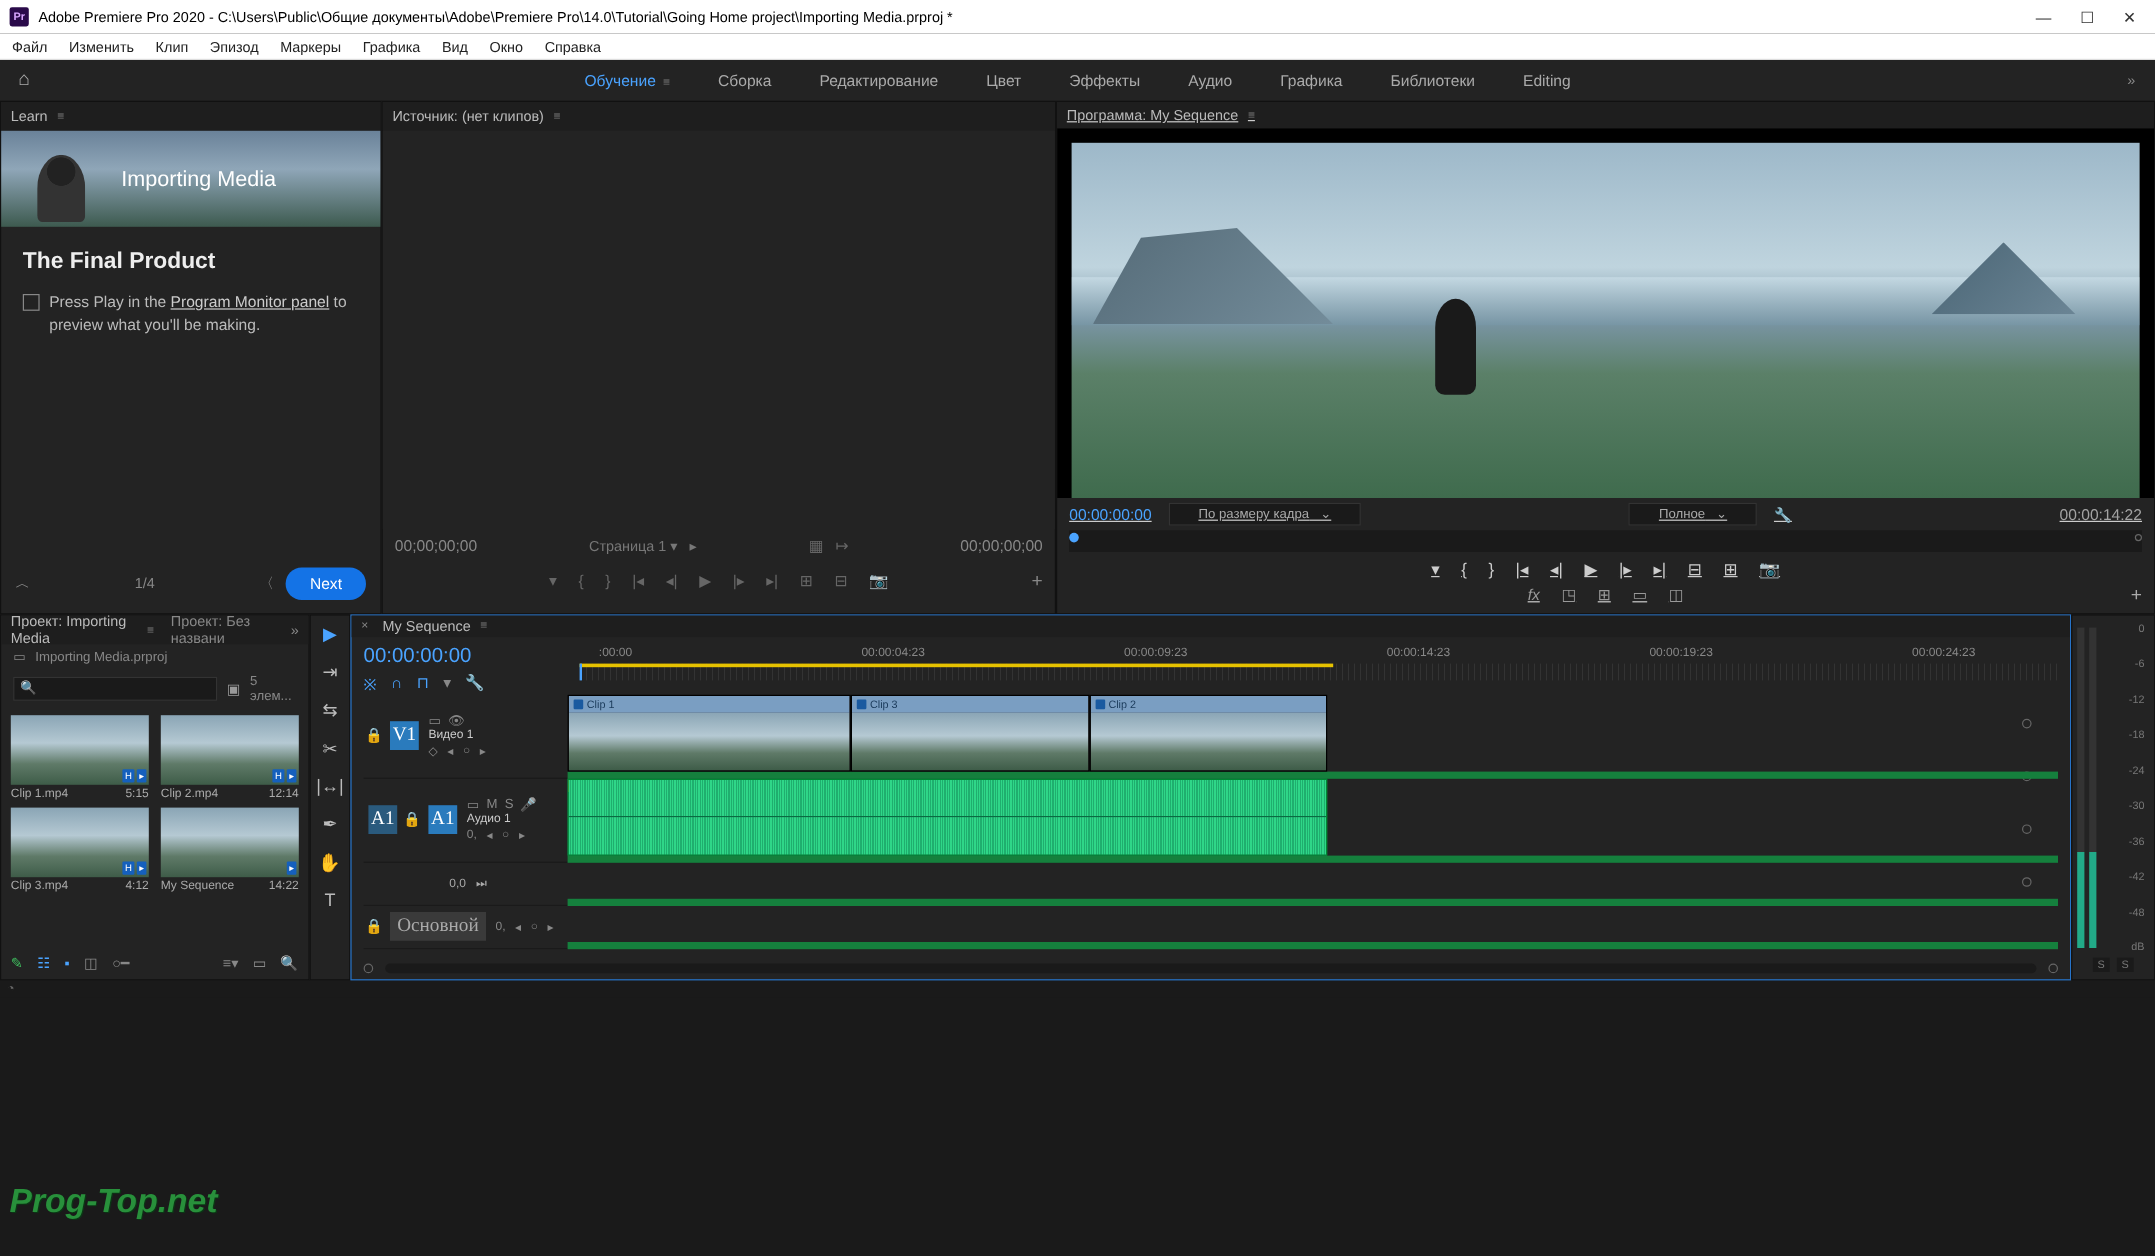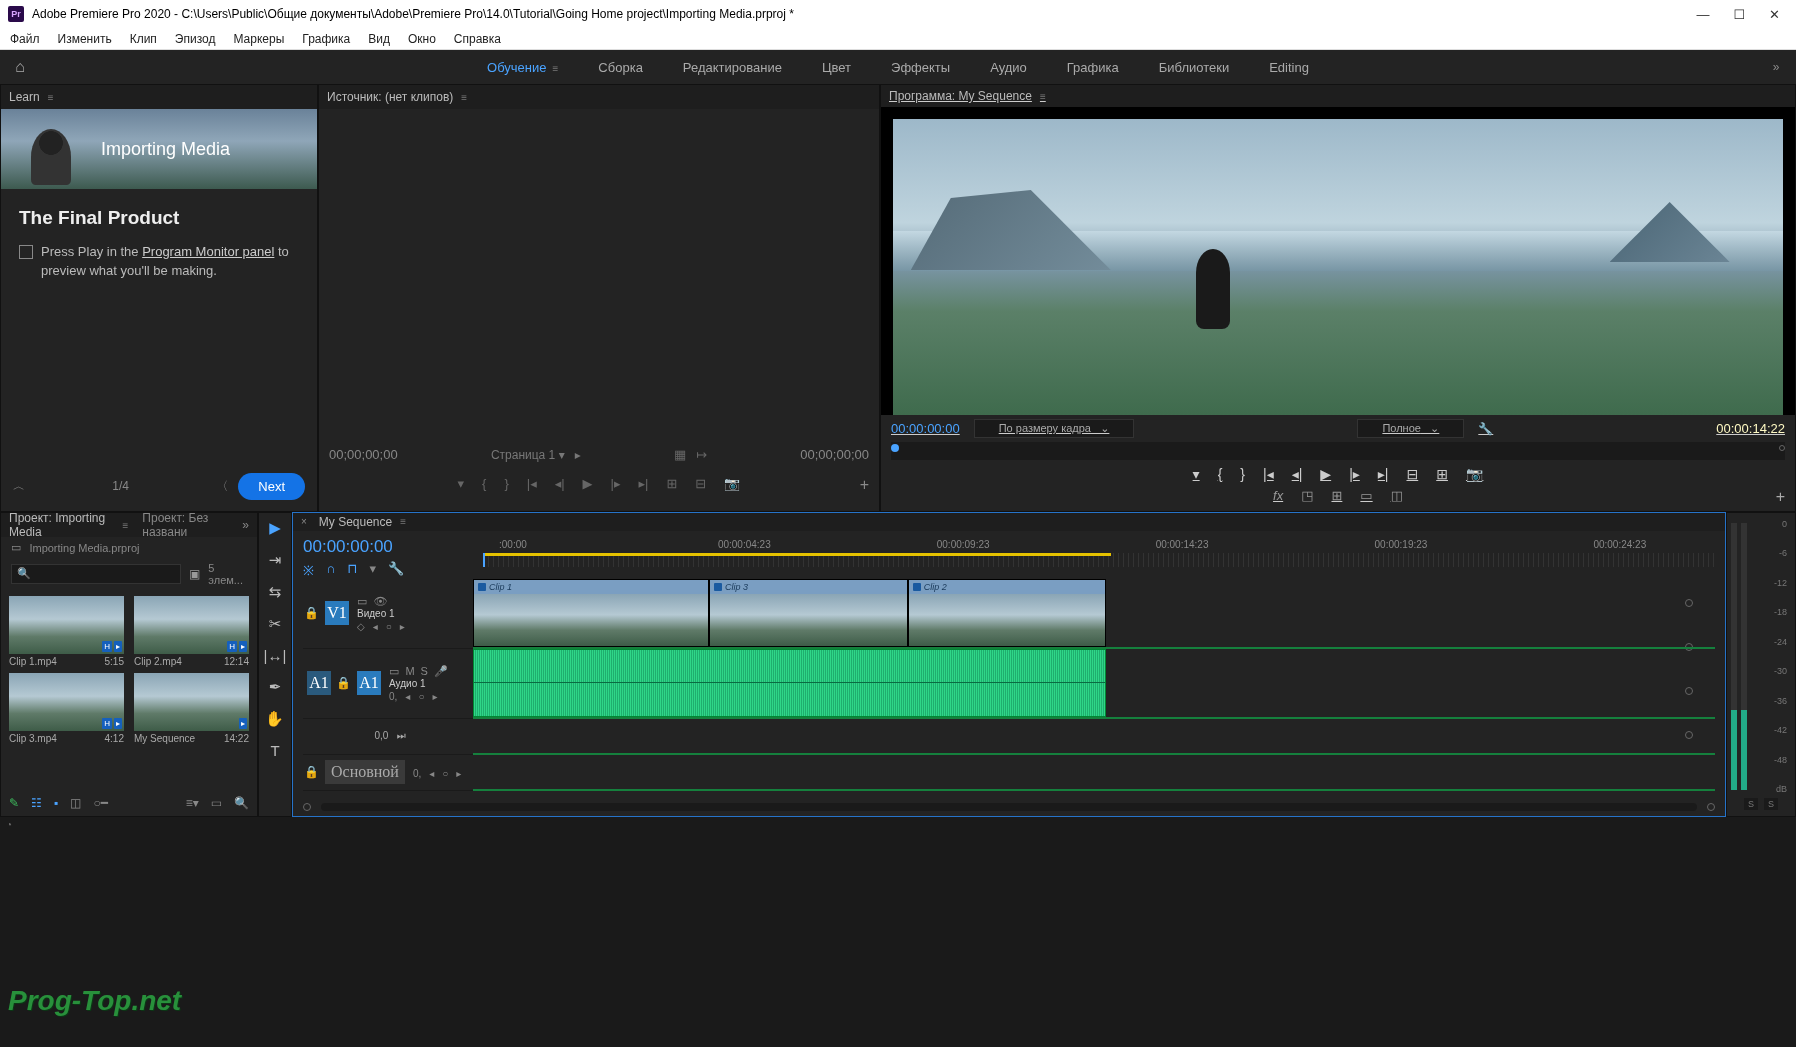--- a/index.html
+++ b/index.html
@@ -65,21 +65,21 @@
 .program { flex:1;text-decoration:underline; }
 .program .view { flex:1; display:flex; align-items:center; justify-content:center; background:#000; padding:12px 12px 0 12px;}
 .program .frame { width:100%; height:296px; background:linear-gradient(180deg,#9db8c9 0%, #bfd4de 35%, #7a95a5 50%, #5b8068 65%, #3f6b4d 100%); position:relative; overflow:hidden;}
 .program .frame::before{content:"";position:absolute;left:0;right:0;top:38%;height:40px;background:linear-gradient(180deg,rgba(200,220,230,.8),rgba(120,150,165,.9));}
 .program .person{position:absolute;left:34%;top:44%;width:34px;height:80px;background:#1a1a1a;border-radius:50% 50% 8px 8px / 30% 30% 8px 8px;}
 .program .mtn1{position:absolute;right:6%;top:28%;width:120px;height:60px;background:linear-gradient(135deg,#4a6575,#6b8595);clip-path:polygon(50% 0,100% 100%,0 100%);}
 .program .mtn2{position:absolute;left:2%;top:24%;width:200px;height:80px;background:linear-gradient(135deg,#556b78,#738c9a);clip-path:polygon(20% 10%,60% 0,100% 100%,0 100%);}
 .program .ctrls { padding:4px 10px 8px 10px; }
 .pgbar1 { display:flex; align-items:center; gap:14px; font-size:12px; margin-bottom:4px;}
 .pgbar1 .sel { background:#1a1a1a; padding:2px 24px; border:1px solid #333; color:#aaa; font-size:11px;}
-.pgbar1 .dur { margin-left:auto; color:#fef9c3; font-size:13px;}
+.pgbar1 .dur { margin-left:auto; color:#a3a3a3; font-size:13px;}
 .pgbar1 .wrench { color:#888; }
 .ruler { height:18px; background:#1a1a1a; position:relative; margin-bottom:6px;}
 .ruler .head { position:absolute; left:0; top:2px; width:8px; height:8px; background:#4aa3ff; border-radius:50%;}
 .ruler .end { position:absolute; right:0; top:3px; width:6px; height:6px; border:1px solid #666; border-radius:50%;}
 .pgbar2 { display:flex; justify-content:center; gap:18px; color:#ccc; font-size:14px; margin-bottom:6px;}
 .pgbar3 { display:flex; justify-content:center; gap:18px; color:#999; font-size:13px; position:relative;}
 .pgbar3 .plus { position:absolute; right:0; color:#aaa; font-size:16px;}
 
 
 .project { width:258px; }
@@ -129,21 +129,21 @@
 .trow.tall{height:70px;}
 .trow .lock{width:18px;color:#777;text-align:center;}
 .trow .tag{width:24px;height:24px;background:#2a7bbd;color:#fff;font-size:16px;display:flex;align-items:center;justify-content:center;margin:0 4px;font-family:Liberation Serif, serif;}
 .trow .tag.dark{background:#2a5a7d;}
 .trow .tag.grey{background:#3a3a3a;color:#aaa;}
 .trow .info{flex:1;font-size:10px;color:#aaa;padding-left:4px;}
 .trow .info .nm{color:#ccc;}
 .trow .ctr{display:flex;gap:6px;color:#888;font-size:11px;}
 .trow .mini{display:flex;gap:8px;font-size:10px;color:#888;margin-top:2px;}
 .tracks { flex:1; position:relative;}
-.track { height:70px; border-bottom:2px solid #15803d; display:flex; position:relative;font-style:italic;}
+.track { height:70px; border-bottom:6px solid #15803d; display:flex; position:relative;}
 .track.short{height:36px;}
 .vclip { height:100%; border:1px solid #000; position:relative; overflow:hidden;}
 .vclip .lbl{position:absolute;top:0;left:0;right:0;height:14px;background:#7a9ec2;color:#1a3a5a;font-size:9px;padding:0 4px;display:flex;align-items:center;gap:3px;}
 .vclip .lbl::before{content:"";width:8px;height:8px;background:#1a5aa0;border-radius:1px;}
 .vclip .img{position:absolute;top:14px;left:0;right:0;bottom:0;background:linear-gradient(180deg,#8aa5b5 0%,#b5c9d3 40%,#5f7a68 70%,#3e5c48 100%);}
 .aclip { height:100%; border:1px solid #083; background:#1a8f5a; position:relative;}
 .aclip .wave{position:absolute;left:0;right:0;height:50%;background:repeating-linear-gradient(90deg,#2fd688 0,#2fd688 1px,#1fae6e 1px,#1fae6e 2px);}
 .aclip .wave.top{top:0;border-bottom:1px solid #0a6b42;}
 .aclip .wave.bot{bottom:0;}
 .aclip .mark{position:absolute;top:0;left:0;width:10px;height:10px;background:#e6c200;}

